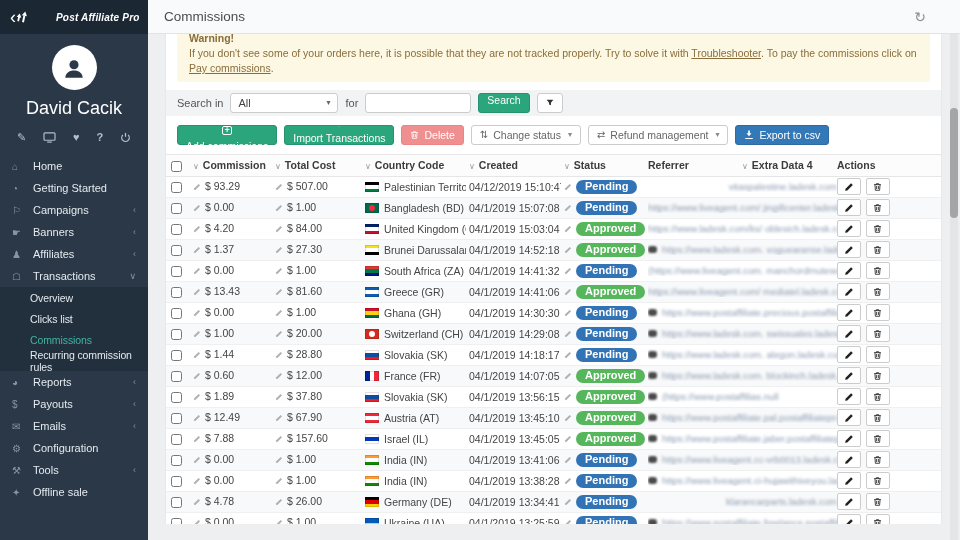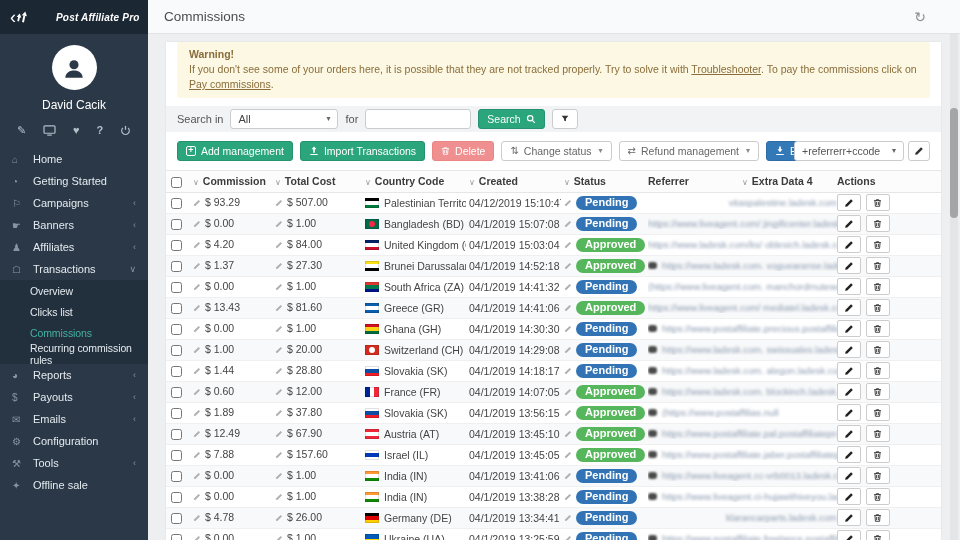--- a/index.html
+++ b/index.html
@@ -17,47 +17,47 @@
   .brand-name { color:#fff; font-size:10px; font-weight:bold; font-style:italic; letter-spacing:.2px; white-space:nowrap;margin-left:20px; }
   .topbar-right { flex:1; background:#f9fafb; border-bottom:1px solid #e1e3e5; display:flex; align-items:center; padding:0 16px; }
   .page-title { font-size:13.5px; color:#4a4d50; }
   .refresh { margin-left:auto; margin-right:18px; color:#8a8f94; font-size:14px; cursor:pointer; }
   .refresh::after { content:"↻"; }
 
   
   .sidebar { position:absolute; top:34px; left:0; width:148px; height:506px; background:#2a3847; z-index:4; }
   .profile { text-align:center; padding-top:11px; }
   .avatar { width:45px; height:45px; border-radius:50%; background:#fff; margin:0 auto; display:flex; align-items:center; justify-content:center; }
-  .profile-name { color:#fff; font-size:12px; margin-top:8px; }
+  .profile-name { color:#fff; font-size:18px; margin-top:8px; }
   .profile-icons { display:flex; justify-content:space-between; padding:13px 17px 9px; color:#b3bfca; font-size:11px; align-items:center; }
   .profile-icons .pic { cursor:pointer; line-height:1; display:flex; align-items:center; }
   .nav { margin-top:3px; }
   .nav-item { height:22px; display:flex; align-items:center; padding:0 12px; color:#e4eaef; font-size:11px; cursor:pointer; }
   .nav-item .nicon { width:21px; color:#8795a3; font-size:10px; flex:none; }
   .nav-item .chev { margin-left:auto; color:#8795a3; font-size:9px; }
   .nav-item.sub { background:#222f3c; padding-left:30px; height:21px; font-size:10.5px; letter-spacing:-.1px; }
   .nav-item.sub.active { color:#43b2a4; }
 
   
-  .main { position:absolute; left:148px; top:34px; width:812px; height:506px; background:#edeff0; overflow:hidden; }
+  .main { position:absolute; left:148px; top:18px; width:812px; height:506px; background:#edeff0; overflow:hidden; }
   .card { margin:6px 18px 0 18px; width:775px; background:#fff; min-height:620px; box-shadow:0 0 2px rgba(0,0,0,.08); }
 
   .warning { margin:8px 11px 0; background:#fcf8e3; border-radius:3px; padding:5px 12px; color:#8a6d3b; font-size:10.5px; line-height:1.45; }
   .warning b { display:block; }
   .wlink { text-decoration:underline; cursor:pointer; }
 
   .search-strip { margin-top:8px; background:#f2f3f4; padding:3px 11px; height:26px; display:flex; align-items:center; gap:7px; font-size:11px; color:#555; }
   .select { background:#fff; border:1px solid #ccc; border-radius:3px; height:20px; display:flex; align-items:center; padding:0 7px; color:#444; cursor:pointer; }
   .select .caret { margin-left:auto; color:#666; font-size:8px; }
   .caret::after { content:"▾"; }
   .sel-scope { width:108px; }
   .txt-input { width:106px; height:20px; border:1px solid #ccc; border-radius:3px; padding:0 6px; font-size:11px; font-family:inherit; }
   .btn { border:1px solid transparent; border-radius:3px; height:20px; display:inline-flex; align-items:center; gap:5px; padding:0 8px; font-size:10.5px; font-family:inherit; cursor:pointer; background:#fff; color:#555; }
   .btn svg { display:block; }
-  .btn-green { background:#2aa57c; border-color:#259270; color:#fff; }
+  .btn-green { background:#2aa57c; border-color:#259270; color:#fff;flex-direction:column; }
   .btn-red { background:#ef8f8f; border-color:#ec8484; color:#fff; }
   .btn-blue { background:#3479b7; border-color:#2d6ca5; color:#fff; }
   .btn-ghost { border-color:#ccc; color:#666; }
   .btn .bcaret { font-size:8px; color:#888; margin-left:2px; }
   .btn-filter { width:26px; justify-content:center; border-color:#ccc; color:#444; }
   .plus-box { width:10px; height:10px; border:1.4px solid #fff; border-radius:2px; font-size:9px; line-height:7px; text-align:center; font-weight:bold; }
   .garrow { font-size:10px; line-height:1; }
 
   .toolbar { padding:9px 11px 0; display:flex; gap:7px; position:relative; }
   .cols-ctl { position:absolute; right:11px; top:9px; display:flex; gap:4px; }
@@ -265,21 +265,21 @@
       <button class="btn btn-filter">
         <svg width="11" height="11" viewBox="0 0 12 12">
             <path d="M1 1.8h10L7.4 6.4V10L4.6 9V6.4z" fill="#333"></path>
           </svg>
       </button>
     </div>
 
     <div class="toolbar">
       <button class="btn btn-green">
         <span class="plus-box">+</span>
-        <span>Add management</span>
+        <span>Add commissions</span>
       </button>
       <button class="btn btn-green">
         <svg width="10" height="10" viewBox="0 0 12 12">
             <path d="M6 0.5L9 4H7v4H5V4H3zM1.5 9.5h9v1.4h-9z" fill="#ffffff"></path>
           </svg>
         <span>Import Transactions</span>
       </button>
       <button class="btn btn-red">
         <svg width="9" height="10" viewBox="0 0 12 12">
             <path d="M1.5 2.8h9M4.4 2.8V1.6h3.2v1.2M2.6 2.8l.6 7.6h5.6l.6-7.6M4.8 4.6v4.2M7.2 4.6v4.2" stroke="#ffffff" stroke-width="1.1" fill="none"></path>
@@ -295,31 +295,20 @@
         <span class="garrow">⇄</span>
         <span>Refund management</span>
         <span class="bcaret caret"></span>
       </button>
       <button class="btn btn-blue">
         <svg width="10" height="10" viewBox="0 0 12 12">
             <path d="M5 0.5h2V4h2L6 7.5 3 4h2zM1.5 9.5h9v1.4h-9z" fill="#ffffff"></path>
           </svg>
         <span>Export to csv</span>
       </button>
-      <div class="cols-ctl">
-        <div class="select sel-cols">
-          <span>+referrerr+ccode</span>
-          <span class="caret"></span>
-        </div>
-        <button class="mini-btn">
-          <svg width="10" height="10" viewBox="0 0 12 12">
-              <path d="M1.4 10.6l.5-2.6 6.6-6.6 2.1 2.1-6.6 6.6z" fill="#333"></path>
-            </svg>
-        </button>
-      </div>
     </div>
 
     <table>
       <colgroup>
         <col style="width:24px">
           <col style="width:82px">
           <col style="width:90px">
           <col style="width:104px">
         <col style="width:95px">
           <col style="width:84px">

